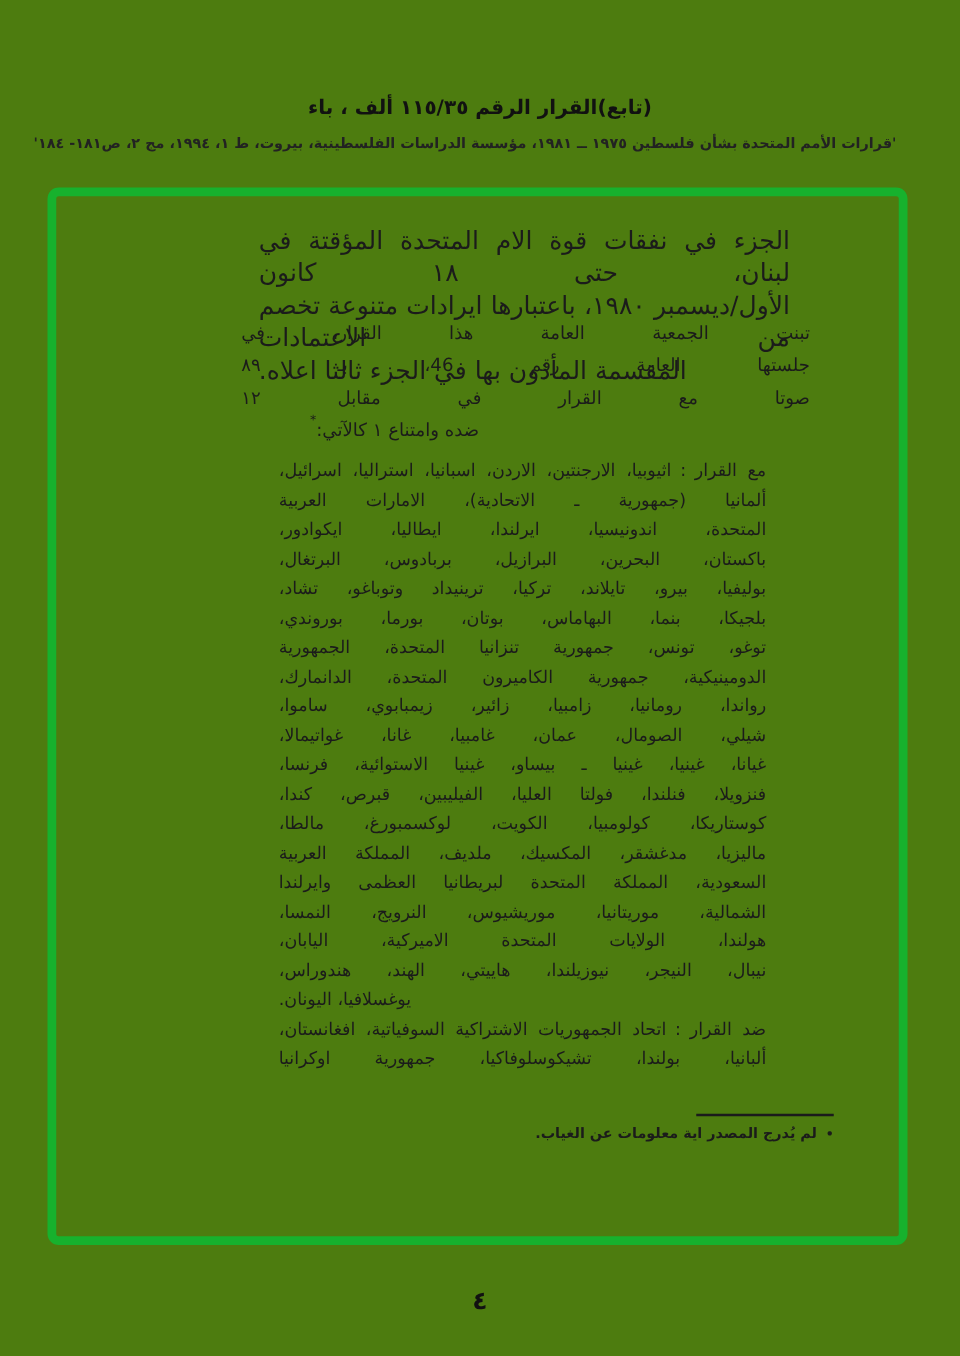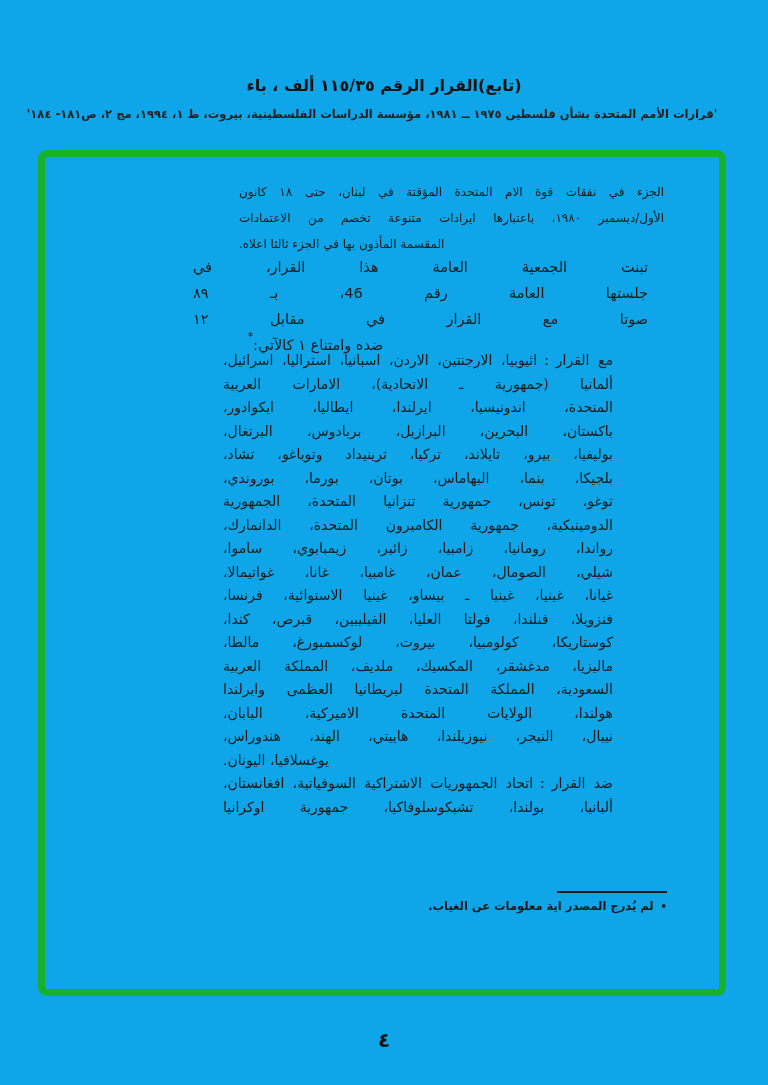--- a/index.html
+++ b/index.html
@@ -1,42 +1,42 @@
 <!DOCTYPE html>
 <html lang="ar"><head>
 <meta charset="utf-8">
 <style>
   html,body{margin:0;padding:0;background:#ffffff;}
   .page{
-    position:relative;width:768px;height:1085px;background:#0ea5e9;
+    position:relative;width:768px;height:1085px;background:#4d7c0f;
     font-family:"DejaVu Sans",sans-serif;color:#1b1b1b;overflow:hidden;
   }
   .doc-title{
     position:absolute;top:76px;left:0;width:768px;text-align:center;
     font-size:16px;font-weight:bold;color:#111;direction:rtl;
   }
   .doc-source{
     position:absolute;top:107px;left:0;width:744px;text-align:center;
     font-size:11.5px;font-weight:bold;color:#222;direction:rtl;white-space:nowrap;
   }
   .frame{
     position:absolute;left:38px;top:150px;width:674px;height:832px;
     border:7px solid #17b12d;border-radius:9px;background:transparent;
   }
   .rtl{direction:rtl;}
   .p1{
-    position:absolute;top:179px;right:104px;width:425px;
-    font-size:12px;line-height:26px;
+    position:absolute;top:179px;right:136px;width:425px;
+    font-size:20px;line-height:26px;
   }
   .p2{
     position:absolute;top:254px;right:120px;width:455px;
     font-size:14.5px;line-height:26px;
   }
   .votes{
-    position:absolute;top:349px;right:155px;width:390px;
+    position:absolute;top:366px;right:155px;width:390px;
     font-size:14px;line-height:23.5px;
   }
   .jline{text-align:justify;text-align-last:justify;}
   .rline{text-align:left;}
   .indent-r{padding-left:0;margin-left:55px;margin-right:55px;}
   .vote-label{font-weight:normal;}
   .vote-colon{margin:0 7px;}
   sup.note-star{font-size:10px;vertical-align:top;line-height:1;}
   .fn-rule{
     position:absolute;left:557px;top:891px;width:110px;height:2px;background:#1b1b1b;
@@ -83,23 +83,24 @@
     <div class="jline">المتحدة، اندونيسيا، ايرلندا، ايطاليا، ايكوادور،</div>
     <div class="jline">باكستان، البحرين، البرازيل، بربادوس، البرتغال،</div>
     <div class="jline">بوليفيا، بيرو، تايلاند، تركيا، ترينيداد وتوباغو، تشاد،</div>
     <div class="jline">بلجيكا، بنما، البهاماس، بوتان، بورما، بوروندي،</div>
     <div class="jline">توغو، تونس، جمهورية تنزانيا المتحدة، الجمهورية</div>
     <div class="jline">الدومينيكية، جمهورية الكاميرون المتحدة، الدانمارك،</div>
     <div class="jline">رواندا، رومانيا، زامبيا، زائير، زيمبابوي، ساموا،</div>
     <div class="jline">شيلي، الصومال، عمان، غامبيا، غانا، غواتيمالا،</div>
     <div class="jline">غيانا، غينيا، غينيا ـ بيساو، غينيا الاستوائية، فرنسا،</div>
     <div class="jline">فنزويلا، فنلندا، فولتا العليا، الفيليبين، قبرص، كندا،</div>
-    <div class="jline">كوستاريكا، كولومبيا، بيروت، لوكسمبورغ، مالطا،</div>
+    <div class="jline">كوستاريكا، كولومبيا، الكويت، لوكسمبورغ، مالطا،</div>
     <div class="jline">ماليزيا، مدغشقر، المكسيك، ملديف، المملكة العربية</div>
     <div class="jline">السعودية، المملكة المتحدة لبريطانيا العظمى وايرلندا</div>
+    <div class="jline">الشمالية، موريتانيا، موريشيوس، النرويج، النمسا،</div>
     <div class="jline">هولندا، الولايات المتحدة الاميركية، اليابان،</div>
     <div class="jline">نيبال، النيجر، نيوزيلندا، هاييتي، الهند، هندوراس،</div>
     <div class="rline">يوغسلافيا، اليونان.</div>
 
     <div class="jline">
       <span class="vote-label">ضد القرار</span><span class="vote-colon">:</span><span>اتحاد الجمهوريات الاشتراكية السوفياتية، افغانستان،</span>
     </div>
     <div class="jline">ألبانيا، بولندا، تشيكوسلوفاكيا، جمهورية اوكرانيا</div>
   </div>
 

